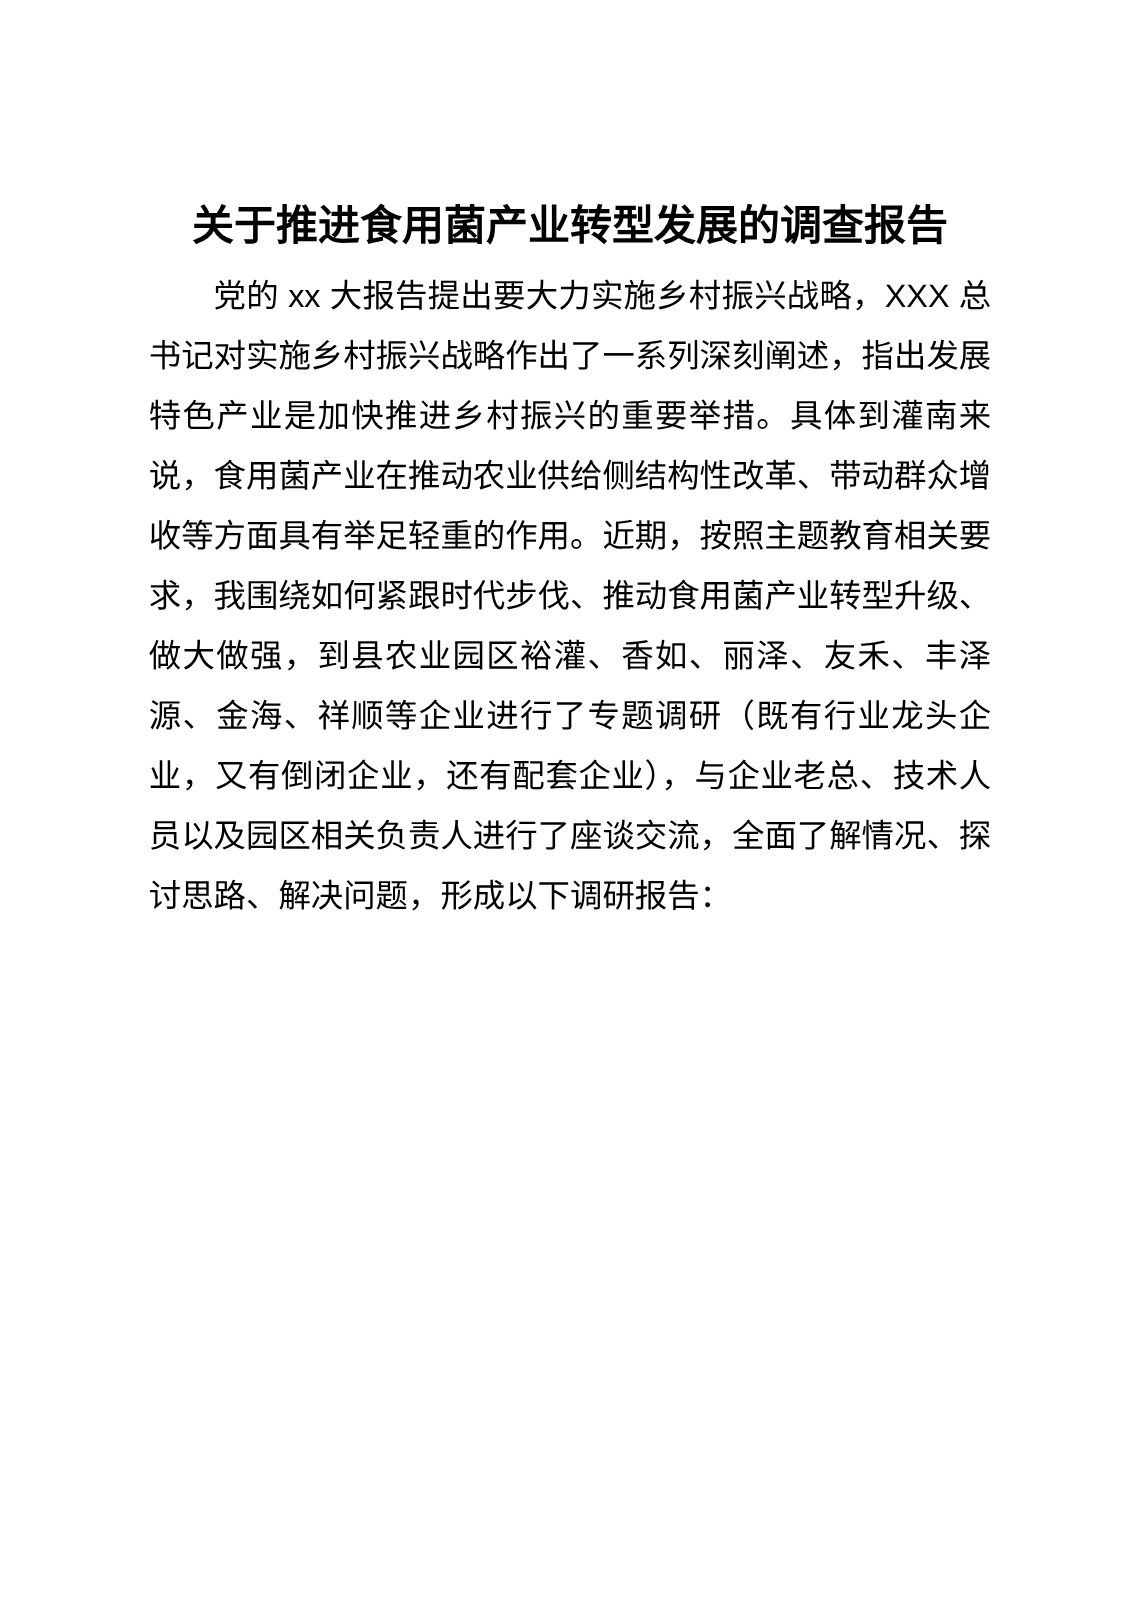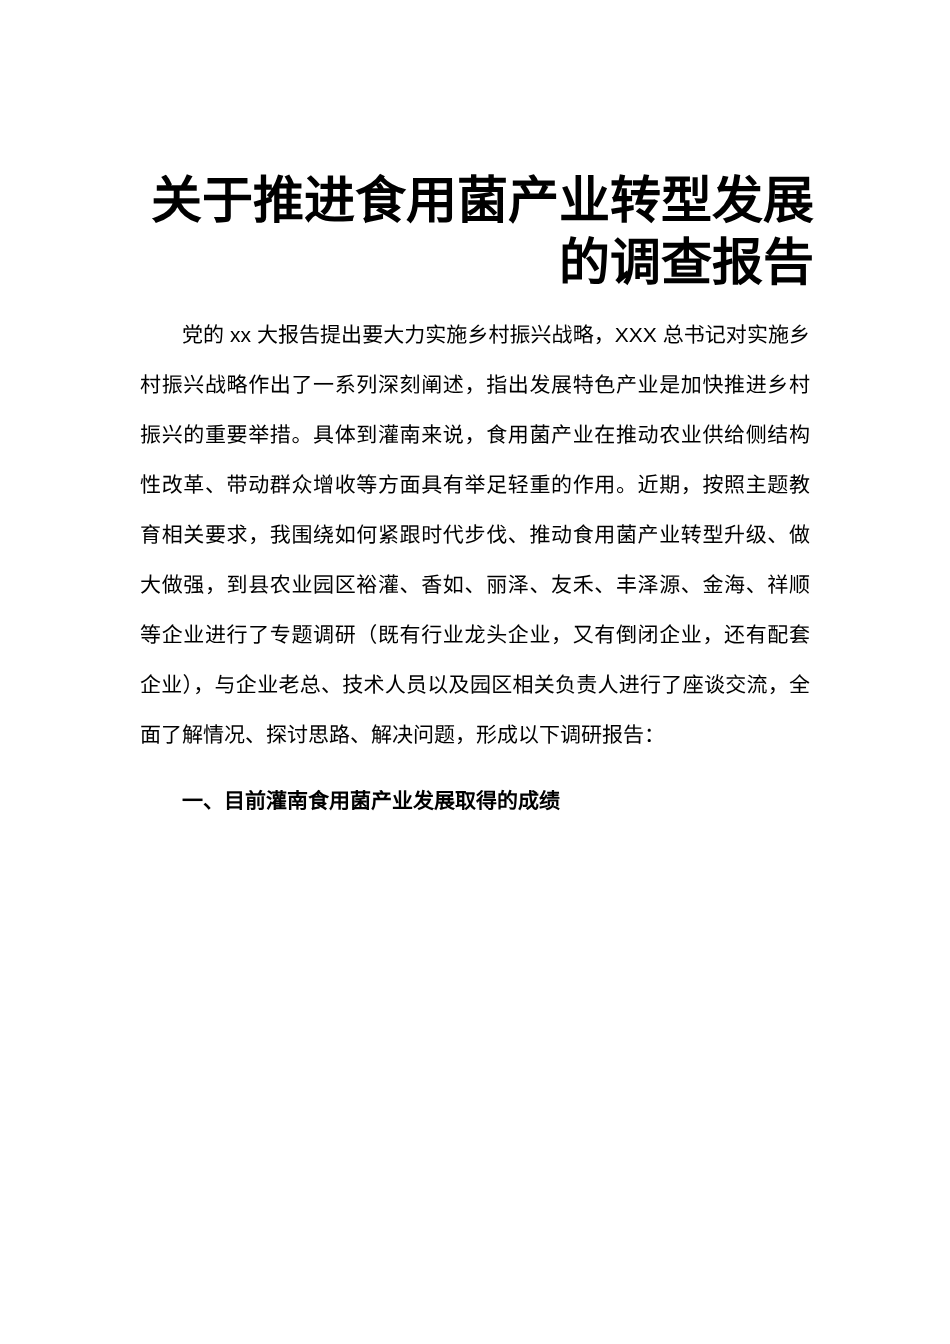--- a/index.html
+++ b/index.html
@@ -12,47 +12,46 @@
     width: 950px;
     height: 1344px;
     background: #ffffff;
     overflow: hidden;
     box-sizing: border-box;
     padding: 158px 124px 0 124px;
     color: #000000;
     font-family: "Liberation Sans", "DejaVu Sans", sans-serif;
   }
   .doc-title {
-    margin: 12px;
+    margin: 0;
     font-family: "Liberation Serif", "DejaVu Serif", serif;
     font-weight: 700;
-    font-size: 51px;
+    font-size: 35px;
     line-height: 62px;
-    text-align: right;
+    text-align: center;
     letter-spacing: 0;
   }
   .doc-body {
     margin-top: 2px;
   }
   .body-para {
-    margin: 16px;
-    font-size: 21px;
+    margin: 0;
+    font-size: 27px;
     line-height: 50px;
     text-align: justify;
     text-justify: inter-ideograph;
     text-indent: 2em;
     letter-spacing: 0;
     word-break: break-all;
   }
   .section-heading {
     font-weight: 700;
   }
 </style>
 </head>
 <body>
 
 <div class="page">
   <h1 class="doc-title">关于推进食用菌产业转型发展的调查报告</h1>
   <div class="doc-body">
     <p class="body-para">党的 xx 大报告提出要大力实施乡村振兴战略，XXX 总书记对实施乡村振兴战略作出了一系列深刻阐述，指出发展特色产业是加快推进乡村振兴的重要举措。具体到灌南来说，食用菌产业在推动农业供给侧结构性改革、带动群众增收等方面具有举足轻重的作用。近期，按照主题教育相关要求，我围绕如何紧跟时代步伐、推动食用菌产业转型升级、做大做强，到县农业园区裕灌、香如、丽泽、友禾、丰泽源、金海、祥顺等企业进行了专题调研（既有行业龙头企业，又有倒闭企业，还有配套企业），与企业老总、技术人员以及园区相关负责人进行了座谈交流，全面了解情况、探讨思路、解决问题，形成以下调研报告：</p>
-    <p class="body-para section-heading">一、目前灌南食用菌产业发展取得的成绩</p>
   </div>
 </div>
 
 </body></html>

